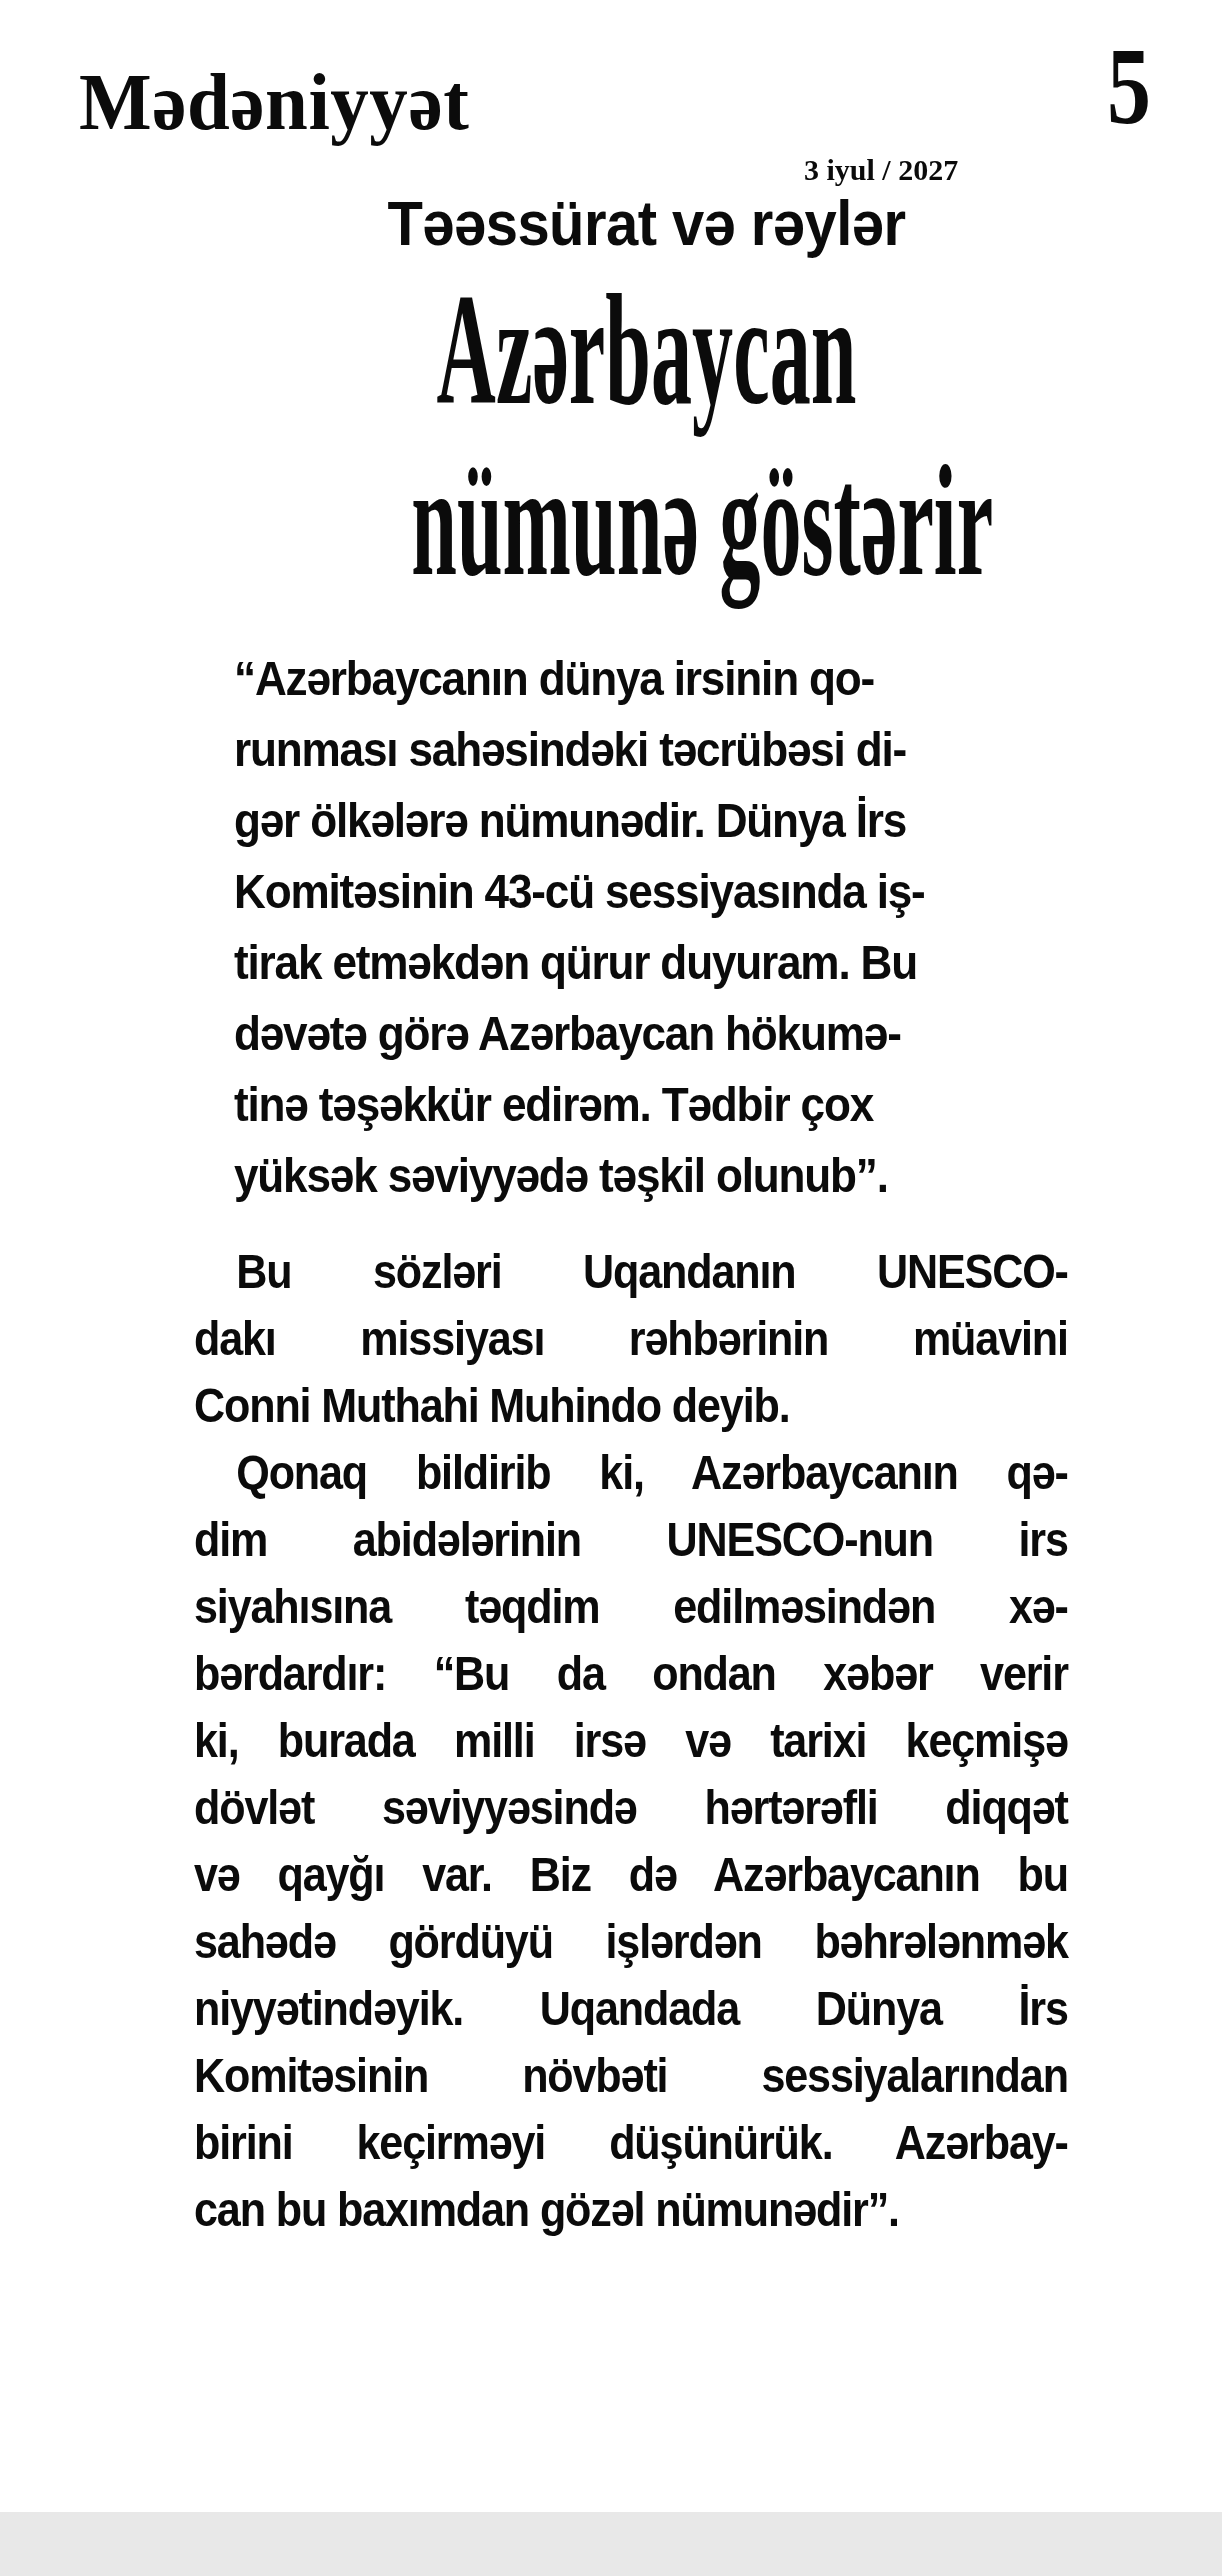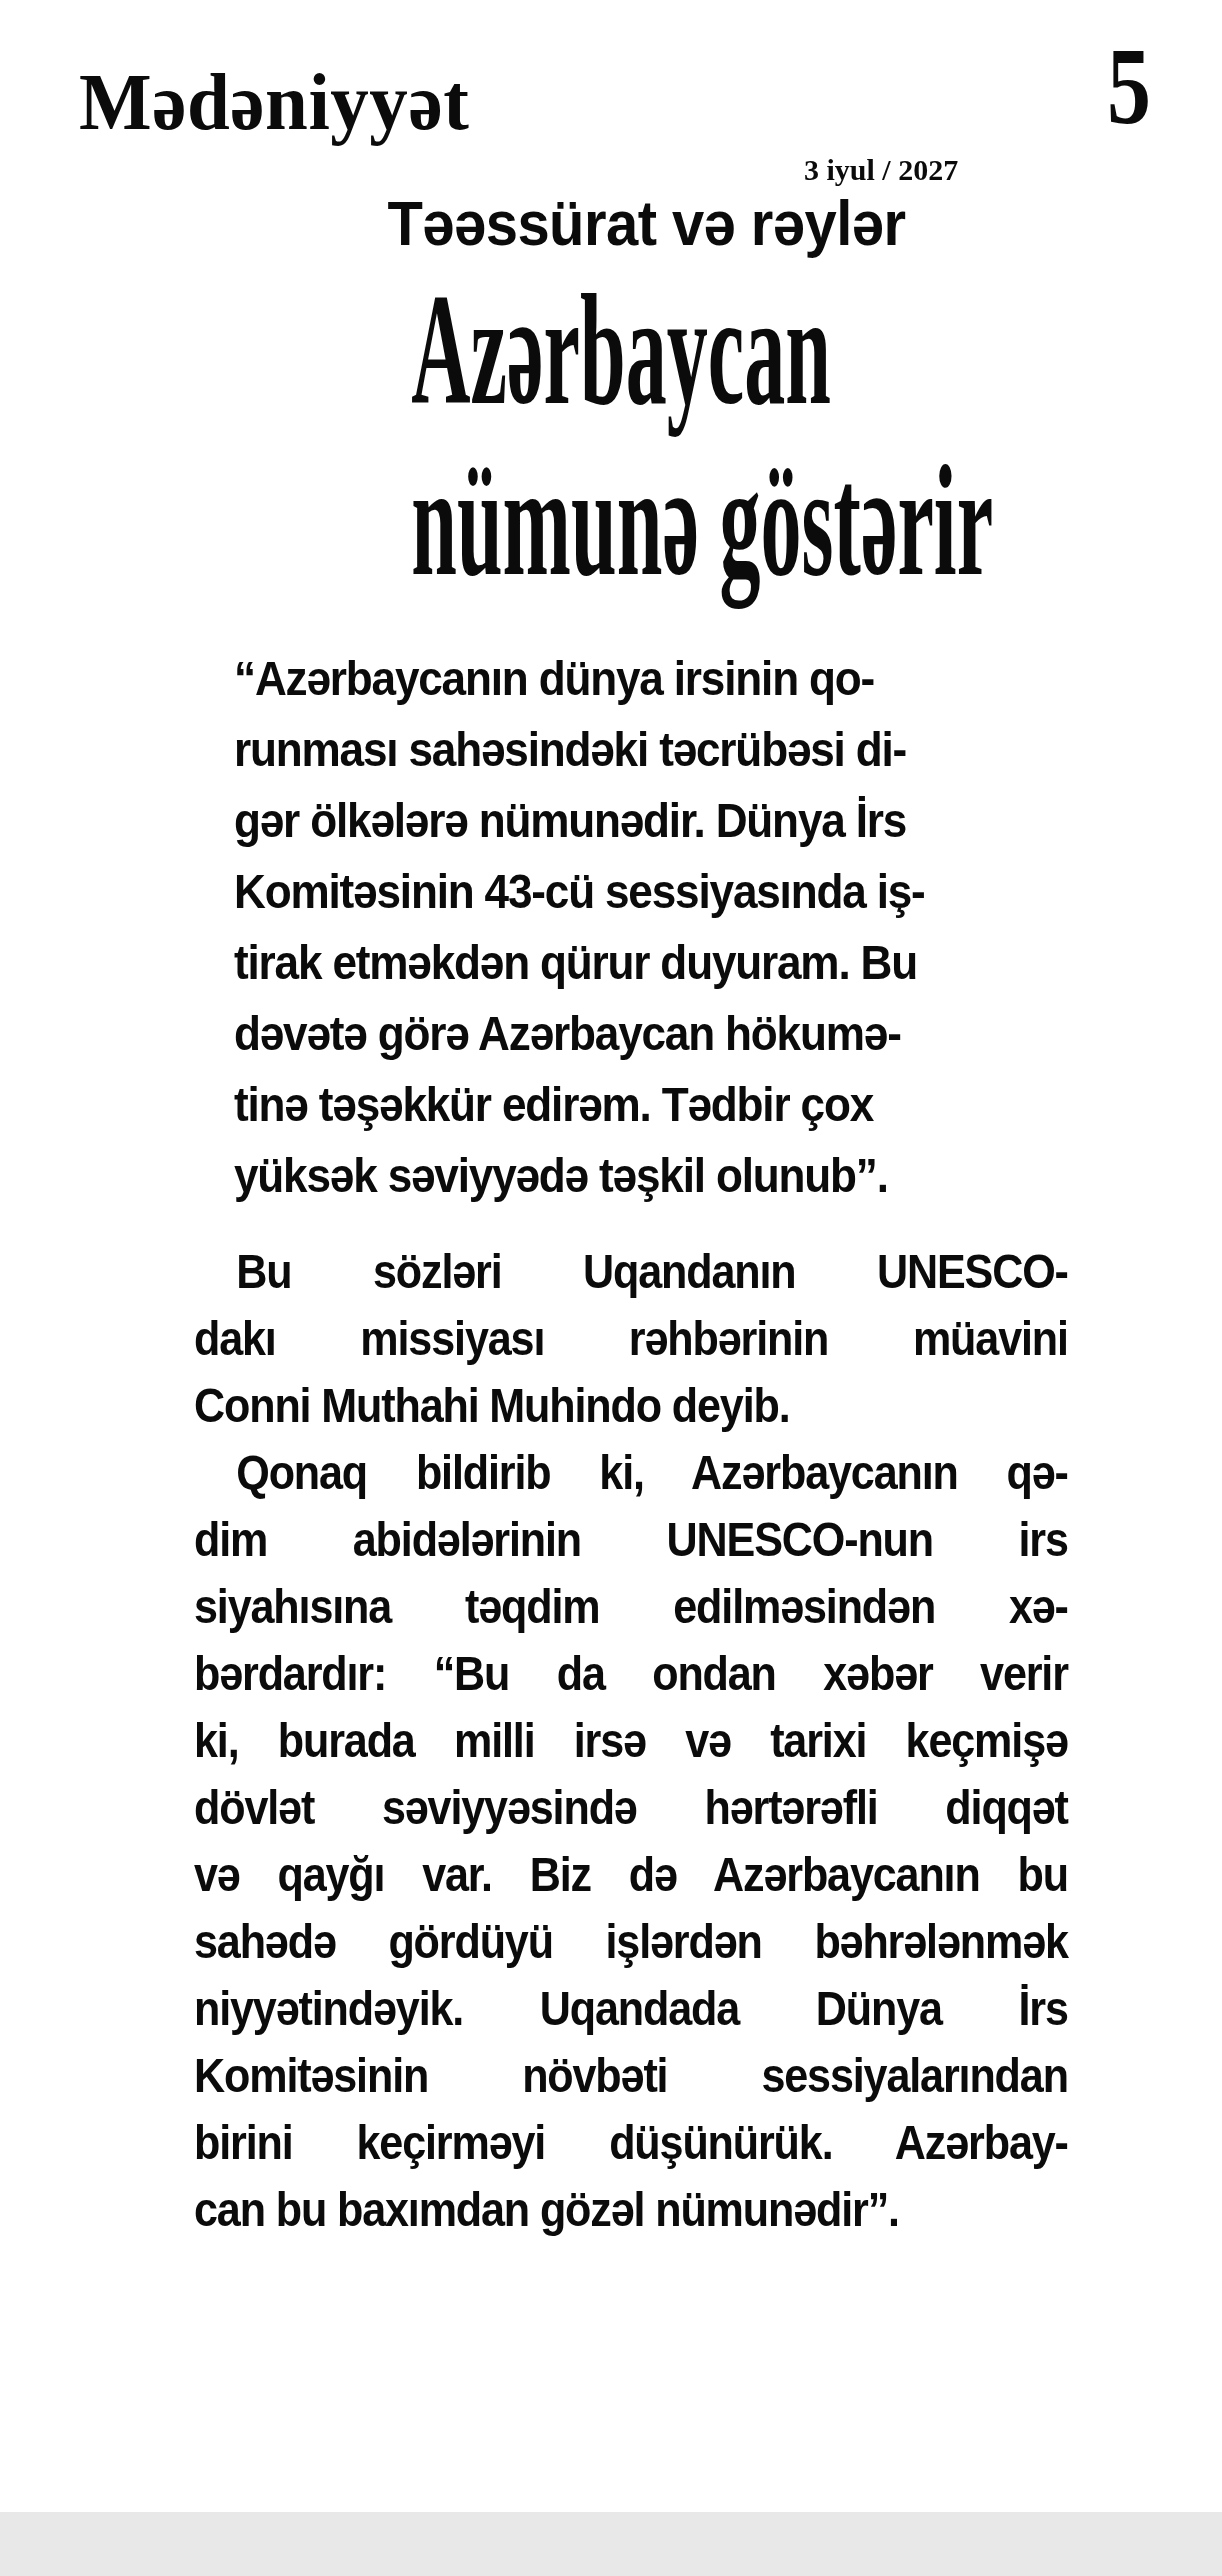--- a/index.html
+++ b/index.html
@@ -32,20 +32,21 @@
     position:absolute;left:194px;top:189px;width:905px;
     font:700 63px/1.1 "Liberation Sans",sans-serif;
     letter-spacing:-0.6px;
     text-align:center;
     transform:scaleX(.92);transform-origin:center top;
     white-space:nowrap;
   }
   .headline{
     position:absolute;left:194px;top:264px;width:905px;margin:0;
     font:700 158px/171px "Liberation Serif",serif;
+    text-align:center;
     font-weight:700;
   }
   .hl-line{
     display:block;
     transform:scaleX(.52);transform-origin:center top;
     white-space:nowrap;
   }
   .quote{
     position:absolute;left:234px;top:643px;width:938px;
     font:700 49px/71px "Liberation Sans",sans-serif;

